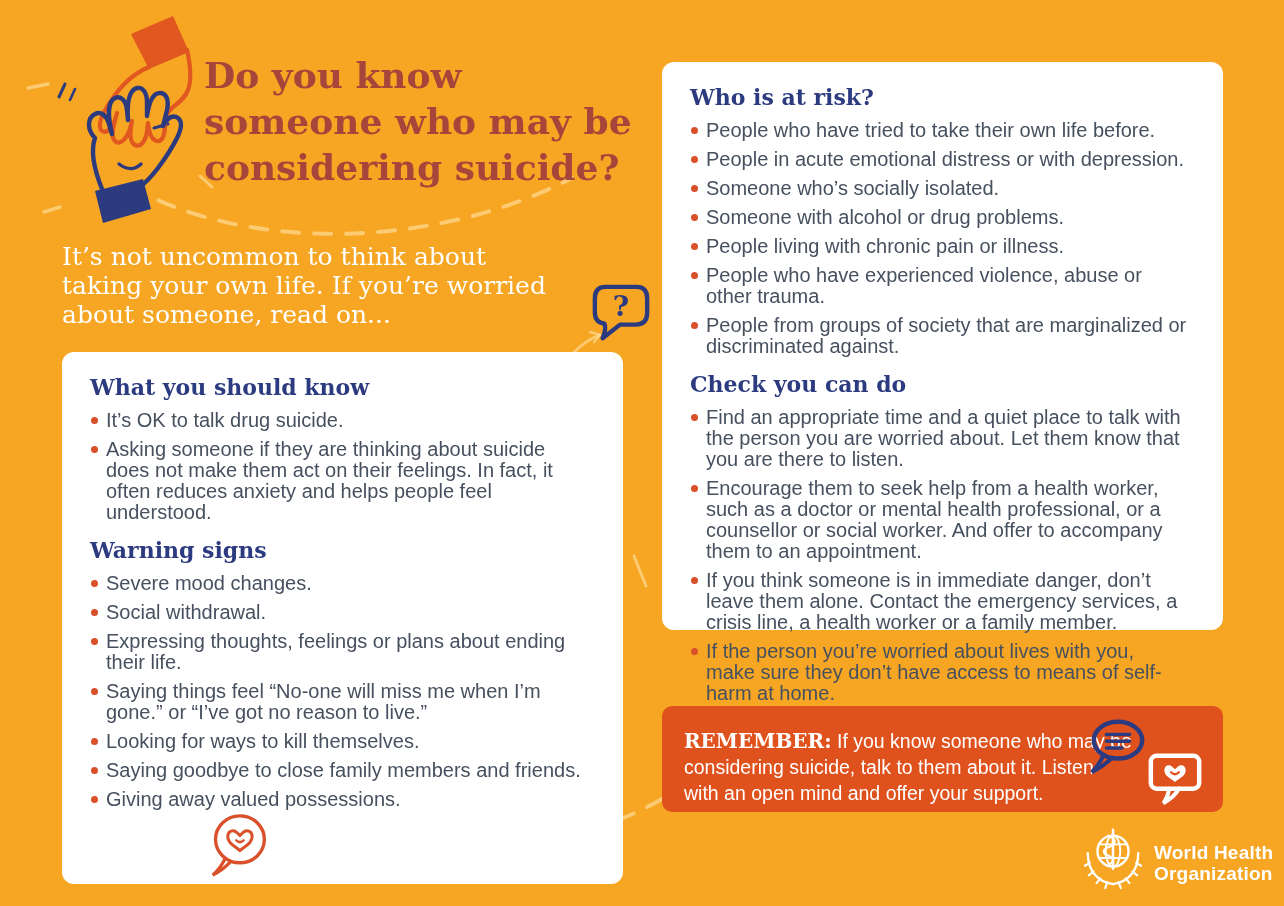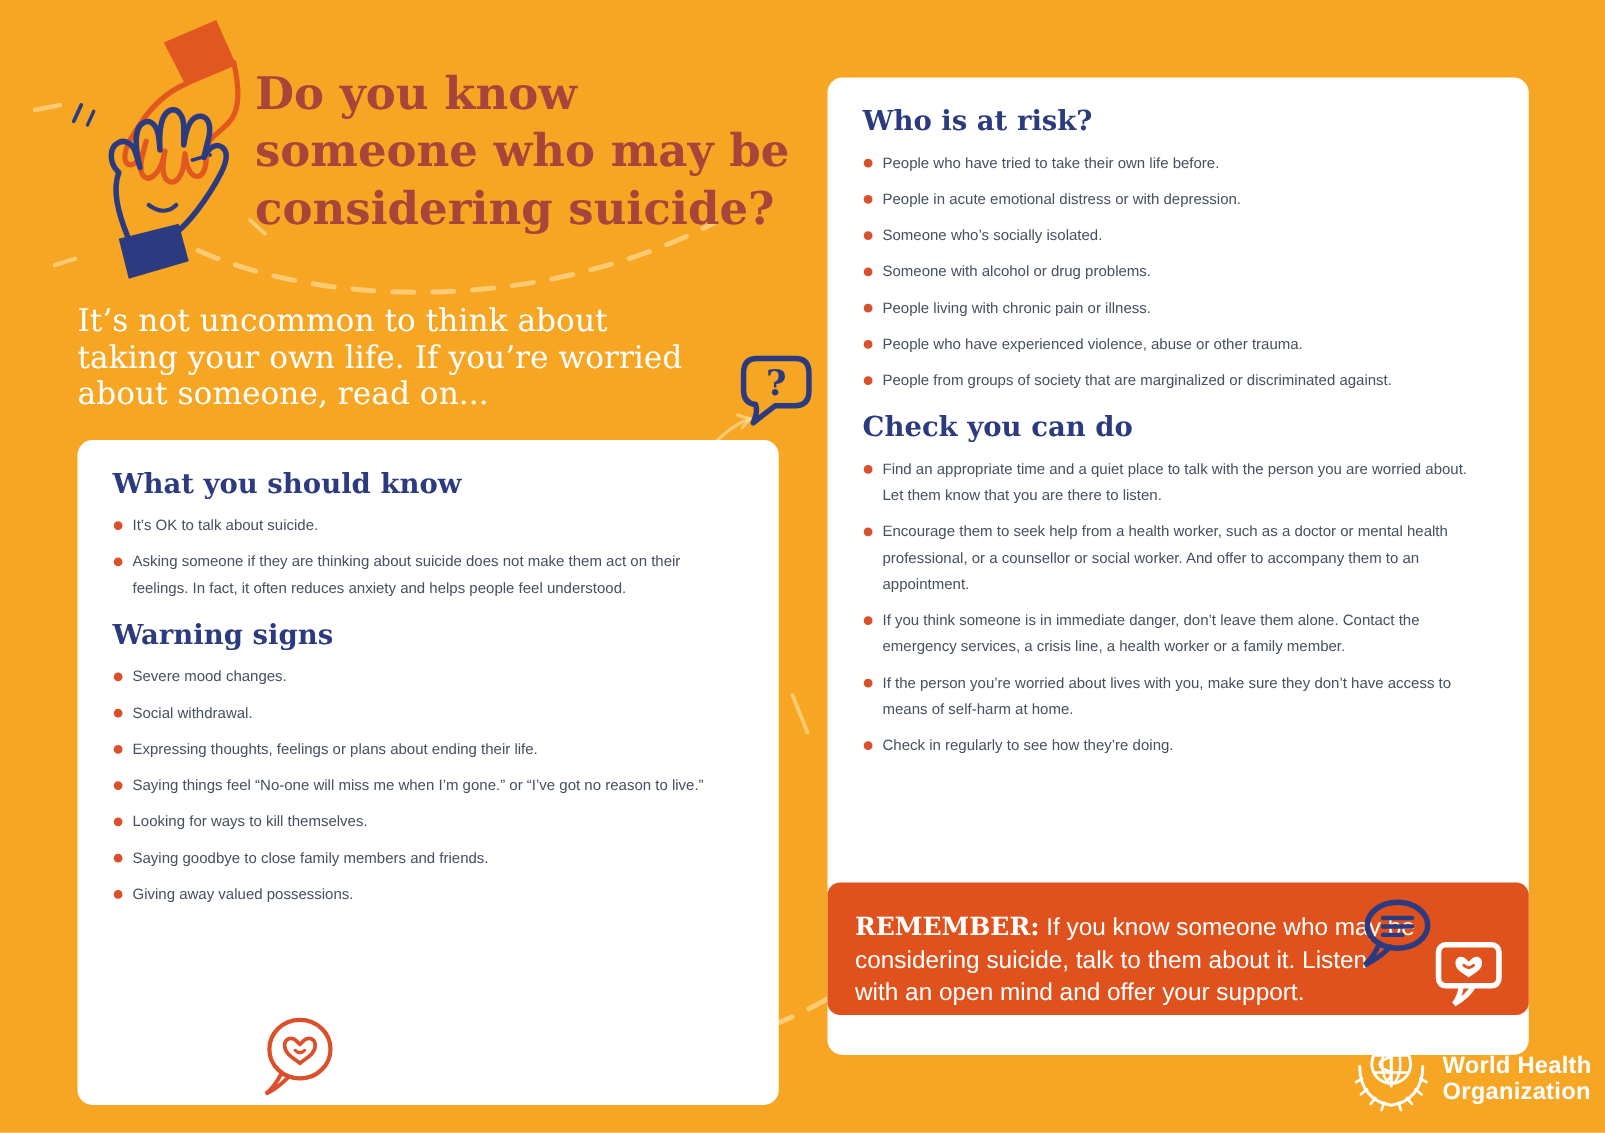--- a/index.html
+++ b/index.html
@@ -16,27 +16,27 @@
   .title{position:absolute;left:204px;top:52px;z-index:2;
     font-family:"DejaVu Serif","Liberation Serif",serif;font-weight:700;
     font-size:36px;line-height:46px;color:var(--title-text);}
   .intro{position:absolute;left:62px;top:242px;z-index:2;
     font-family:"DejaVu Serif","Liberation Serif",serif;font-weight:400;
     font-size:25px;line-height:29px;color:var(--white-text);}
   .q-bubble{position:absolute;left:590px;top:280px;z-index:2;}
   .card{position:absolute;background:var(--card-bg);border-radius:12px;z-index:2;
     padding:22px 26px 20px 28px;}
   .card-left{left:62px;top:352px;width:561px;height:532px;}
-  .card-right{left:662px;top:62px;width:561px;height:782px;}
+  .card-right{left:662px;top:62px;width:561px;height:568px;}
   .card h2{font-family:"DejaVu Serif","Liberation Serif",serif;font-weight:700;
     font-size:22px;line-height:26px;color:var(--section-heading);margin:0 0 10px 0;}
   .card section + section h2{margin-top:14px;}
   .card ul{list-style:none;}
   .card li{position:relative;padding:0 10px 0 16px;margin:4px 0 8px 0;
-    font-size:12px;line-height:21px;color:var(--body-text);}
+    font-size:20px;line-height:21px;color:var(--body-text);}
   .card li::before{content:"";position:absolute;left:1px;top:7px;width:7px;height:7px;
     border-radius:50%;background:var(--bullet-dot);}
   .remember{position:absolute;left:662px;top:706px;width:561px;height:106px;z-index:2;
     background:var(--remember-bg);border-radius:10px;padding:22px 0 0 22px;}
   .remember p{width:448px;font-size:19.5px;line-height:26px;color:var(--white-text);}
   .remember strong{font-family:"DejaVu Serif","Liberation Serif",serif;font-weight:700;font-size:20px;}
   .chat-bubble{position:absolute;left:424px;top:10px;}
   .heart-msg-bubble{position:absolute;left:484px;top:44px;}
   .heart-bubble{position:absolute;left:208px;top:810px;z-index:2;}
   .who-logo{position:absolute;left:1080px;top:824px;z-index:2;display:flex;align-items:center;}
@@ -100,21 +100,21 @@
 
   <svg class="q-bubble" width="62" height="66" viewBox="0 0 64 68" aria-hidden="true">
     <path d="M16,7 H48 Q59,7 59,19 V34 Q59,46 47,46 H31 Q22,53 13,60 Q17,51 15,45 Q5,44 5,33 V19 Q5,7 16,7 Z" fill="none" stroke="var(--icon-navy)" stroke-width="4.5" stroke-linejoin="round"></path>
     <text x="32" y="37" text-anchor="middle" font-size="29" font-weight="bold" fill="var(--icon-navy)" font-family="DejaVu Serif, serif">?</text>
   </svg>
 
   <div class="card card-left">
     <section>
       <h2>What you should know</h2>
       <ul>
-        <li>It’s OK to talk about suicide.</li>
+        <li>It’s OK to talk drug suicide.</li>
         <li>Asking someone if they are thinking about suicide does not make them act on their feelings. In fact, it often reduces anxiety and helps people feel understood.</li>
       </ul>
     </section>
     <section>
       <h2>Warning signs</h2>
       <ul>
         <li>Severe mood changes.</li>
         <li>Social withdrawal.</li>
         <li>Expressing thoughts, feelings or plans about ending their life.</li>
         <li>Saying things feel “No-one will miss me when I’m gone.” or “I’ve got no reason to live.”</li>

